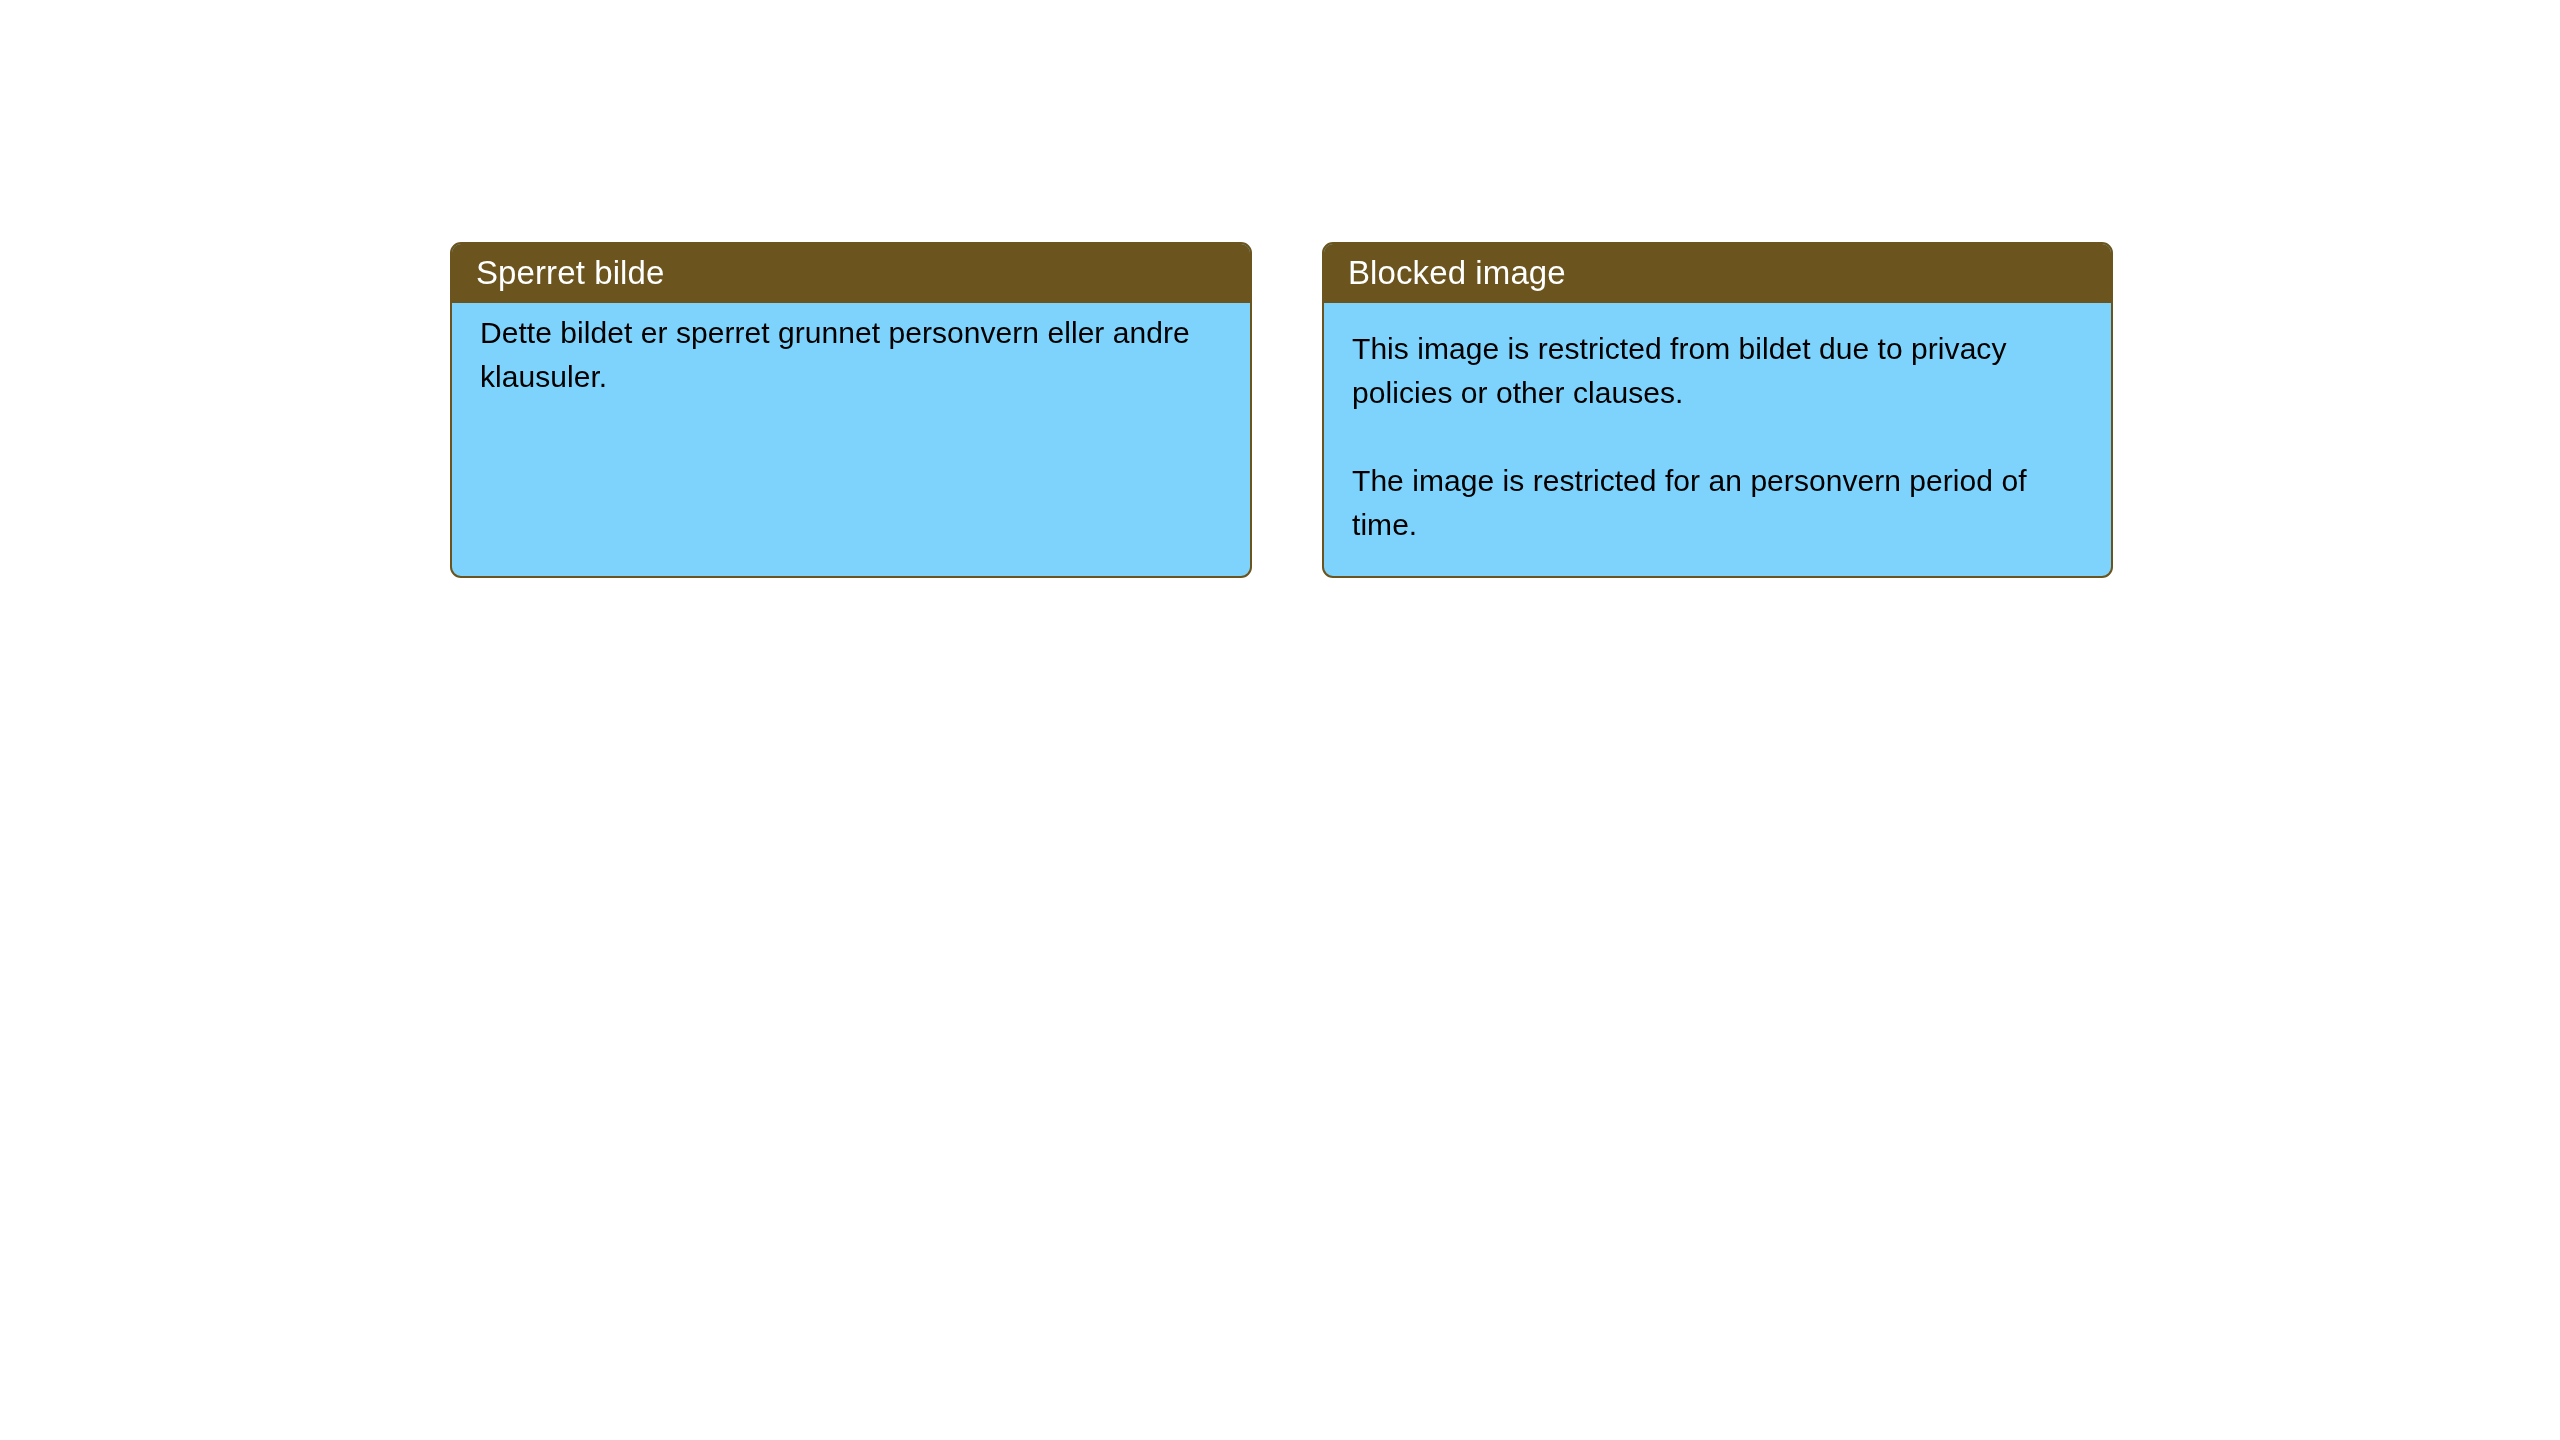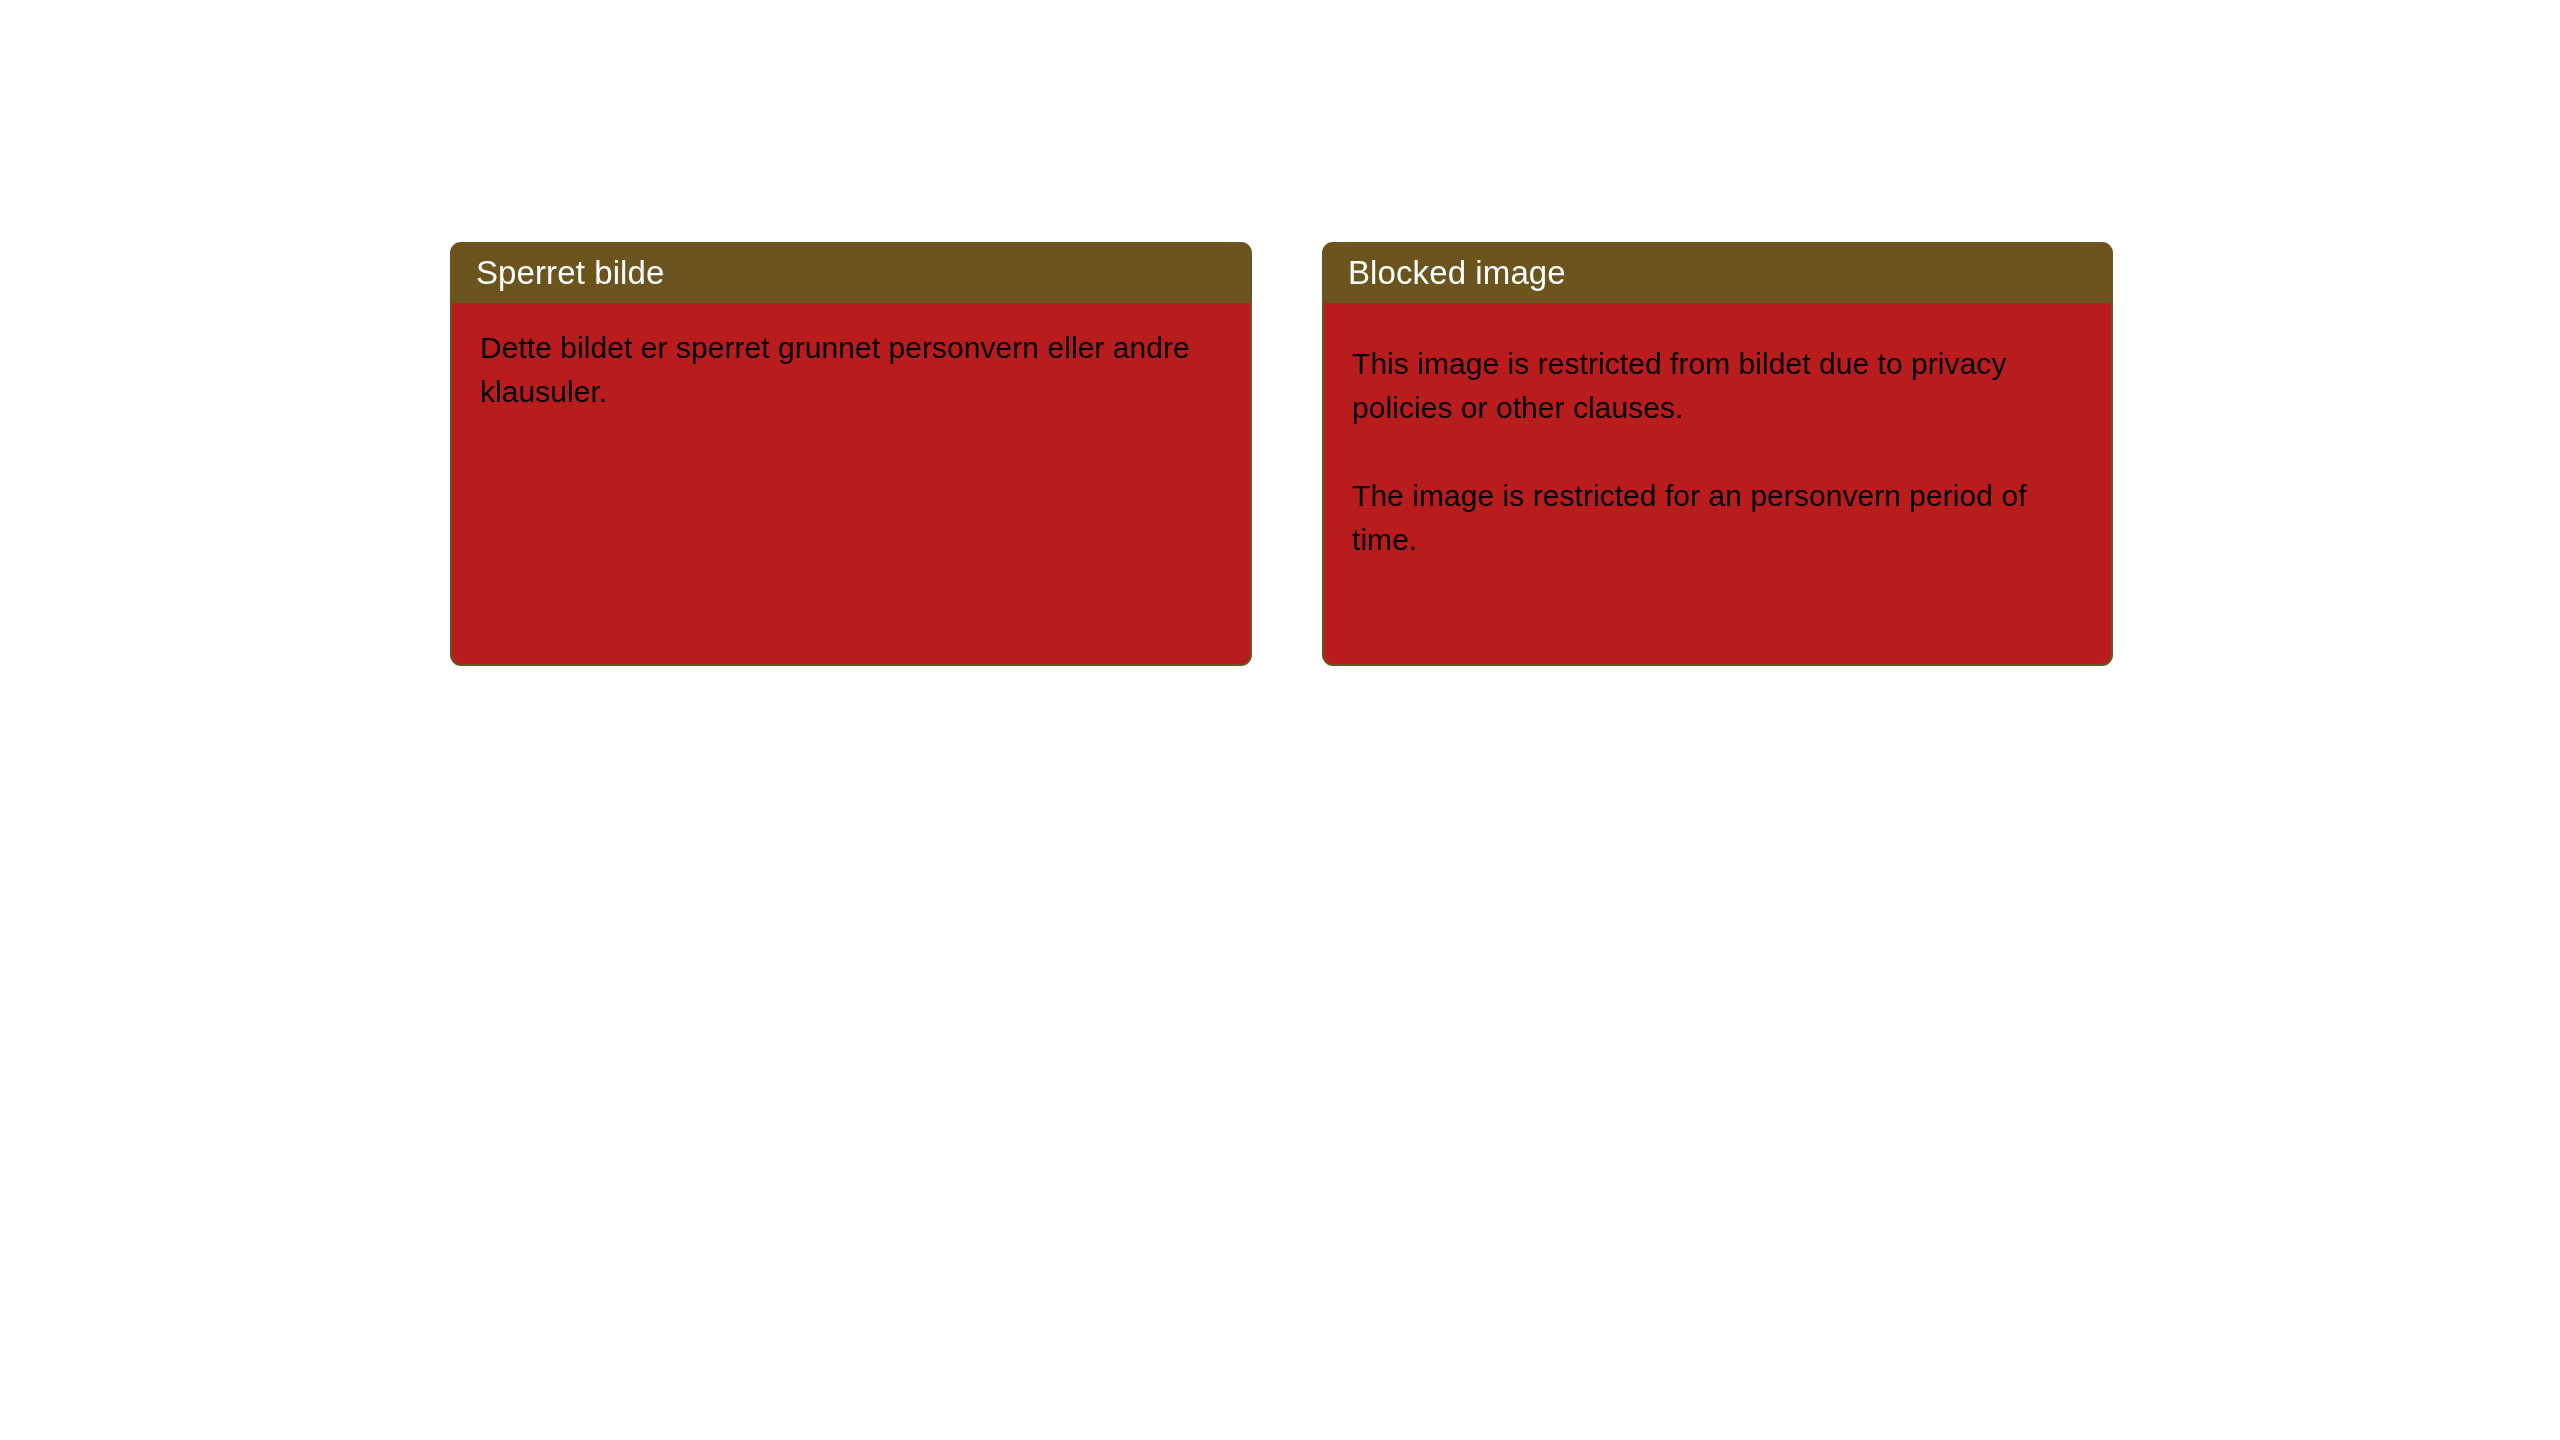--- a/index.html
+++ b/index.html
@@ -27,27 +27,27 @@
     left: 450px;
     top: 242px;
     display: flex;
     flex-direction: row;
     align-items: flex-start;
     gap: 70px;
   }
 
   .card {
     box-sizing: border-box;
-    background: #b91c1c;
+    background: #7dd3fc;
     border: 2px solid #6b541d;
     border-radius: 11px;
     overflow: hidden;
     display: flex;
     flex-direction: column;
-    height: 424px;
+    height: 336px;
   }
 
   .card--no {
     width: 802px;
   }
 
   .card--en {
     width: 791px;
     gap: 16px;
   }
@@ -68,21 +68,21 @@
     color: #ffffff;
     font-size: 33px;
     line-height: 38px;
     font-weight: 400;
     letter-spacing: 0.1px;
     white-space: nowrap;
   }
 
   .card-body {
     flex: 1 1 auto;
-    padding: 23px 24px 0 28px;
+    padding: 8px 24px 0 28px;
     box-sizing: border-box;
   }
 
   .card-paragraph {
     color: #000000;
     font-size: 30px;
     line-height: 44px;
     font-weight: 400;
     margin: 0;
     letter-spacing: 0.05px;

